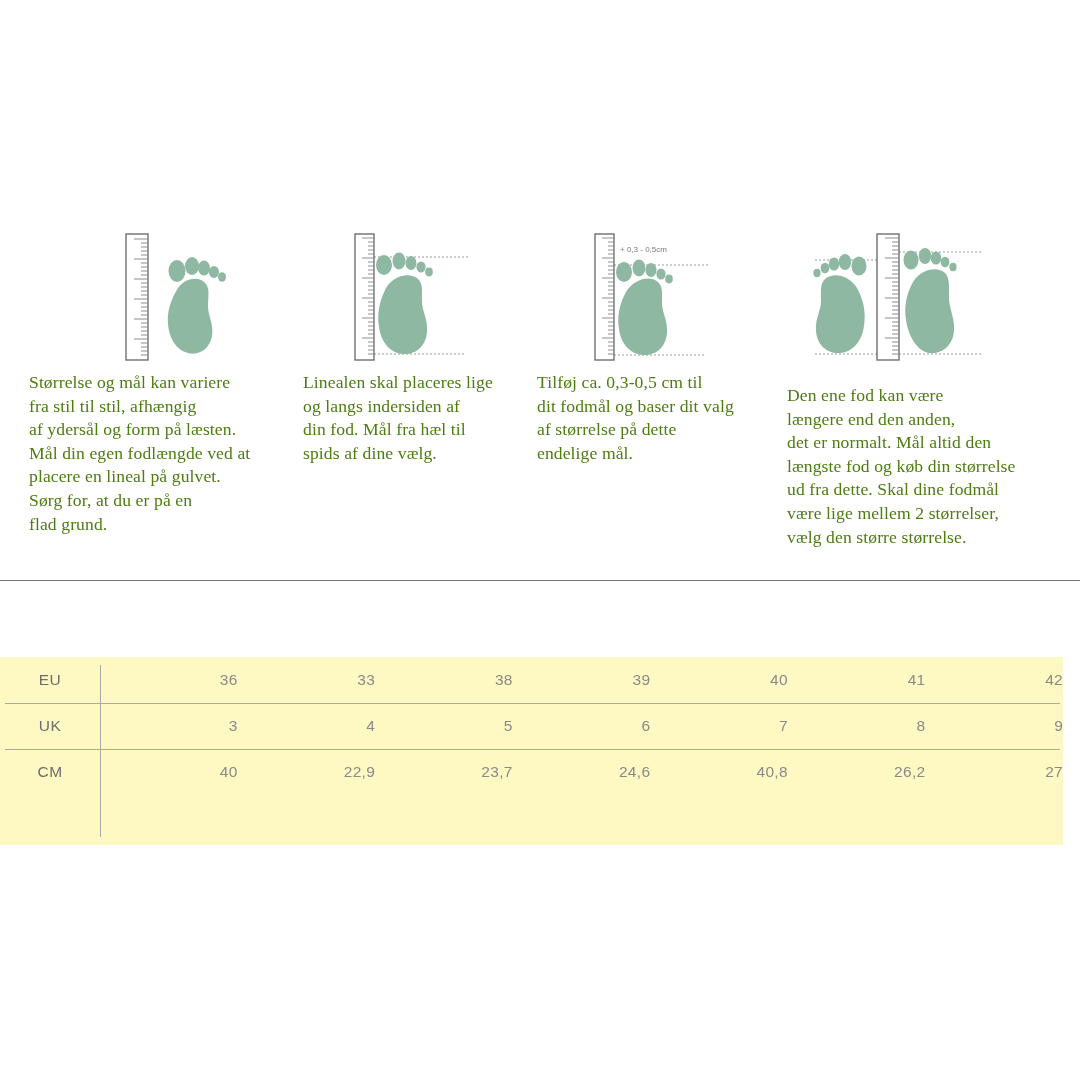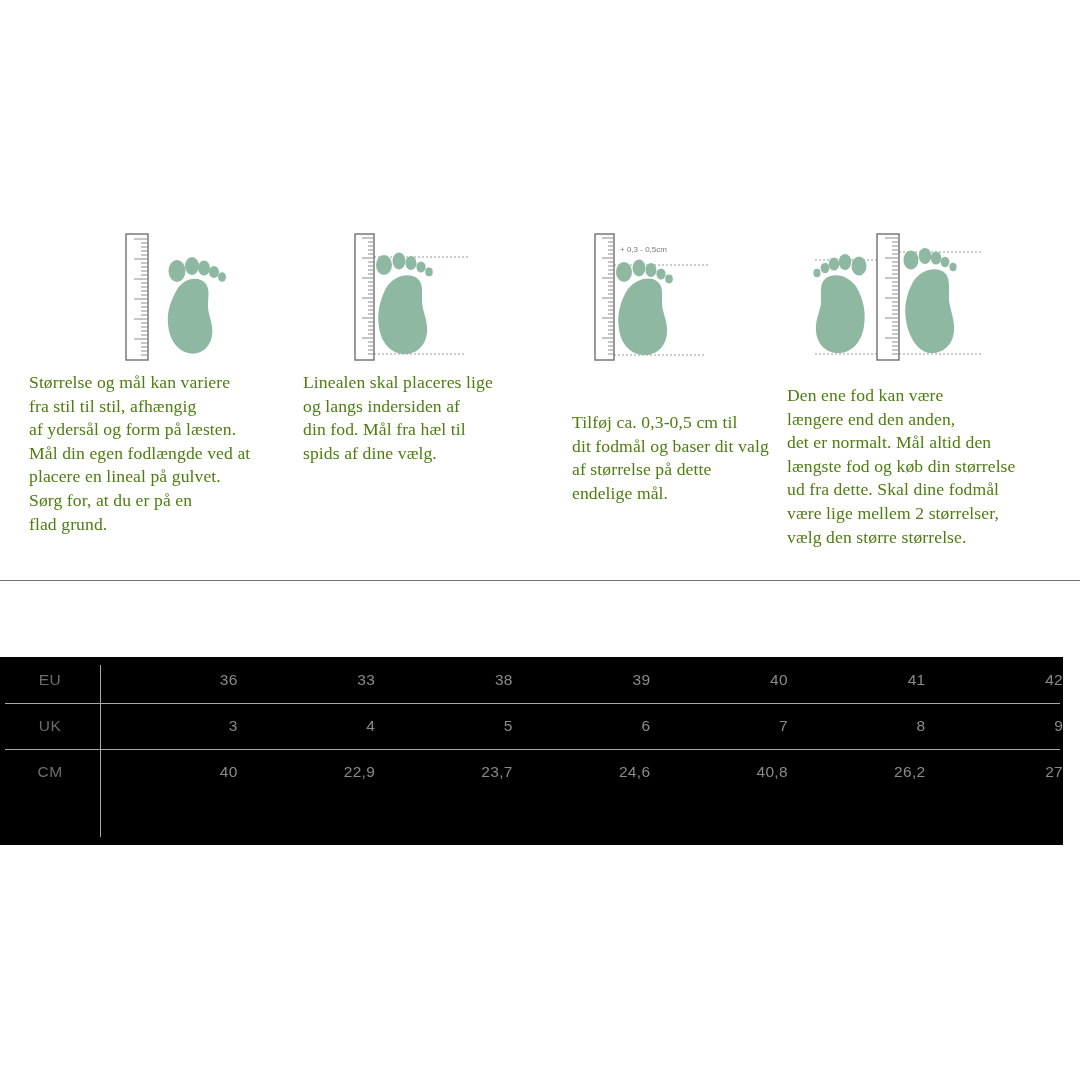--- a/index.html
+++ b/index.html
@@ -40,41 +40,41 @@
     position: absolute;
     font-family: "Liberation Serif", serif;
     font-size: 17.6px;
     line-height: 23.6px;
     color: #4d7c0f;
     white-space: pre-line;
     letter-spacing: 0.1px;
   }
   .cap-1 { left: 29px;  top: 371px; width: 262px; }
   .cap-2 { left: 303px; top: 371px; width: 230px; }
-  .cap-3 { left: 572px; top: 371px; width: 248px; margin-top: 40px; }
+  .cap-3 { left: 537px; top: 371px; width: 248px; }
   .cap-4 { left: 787px; top: 384px; width: 270px; }
 
   
   .divider {
     position: absolute;
     left: 0;
     top: 580px;
     width: 1080px;
     height: 1px;
     background: #747474;
   }
 
   
   .size-table {
     position: absolute;
     left: 0;
     top: 657px;
     width: 1063px;
     height: 188px;
-    background: #000000;
+    background: #fef9c3;
   }
   .table-inner {
     position: relative;
     width: 100%;
     height: 100%;
   }
   .trow {
     position: relative;
     display: flex;
     height: 46px;

